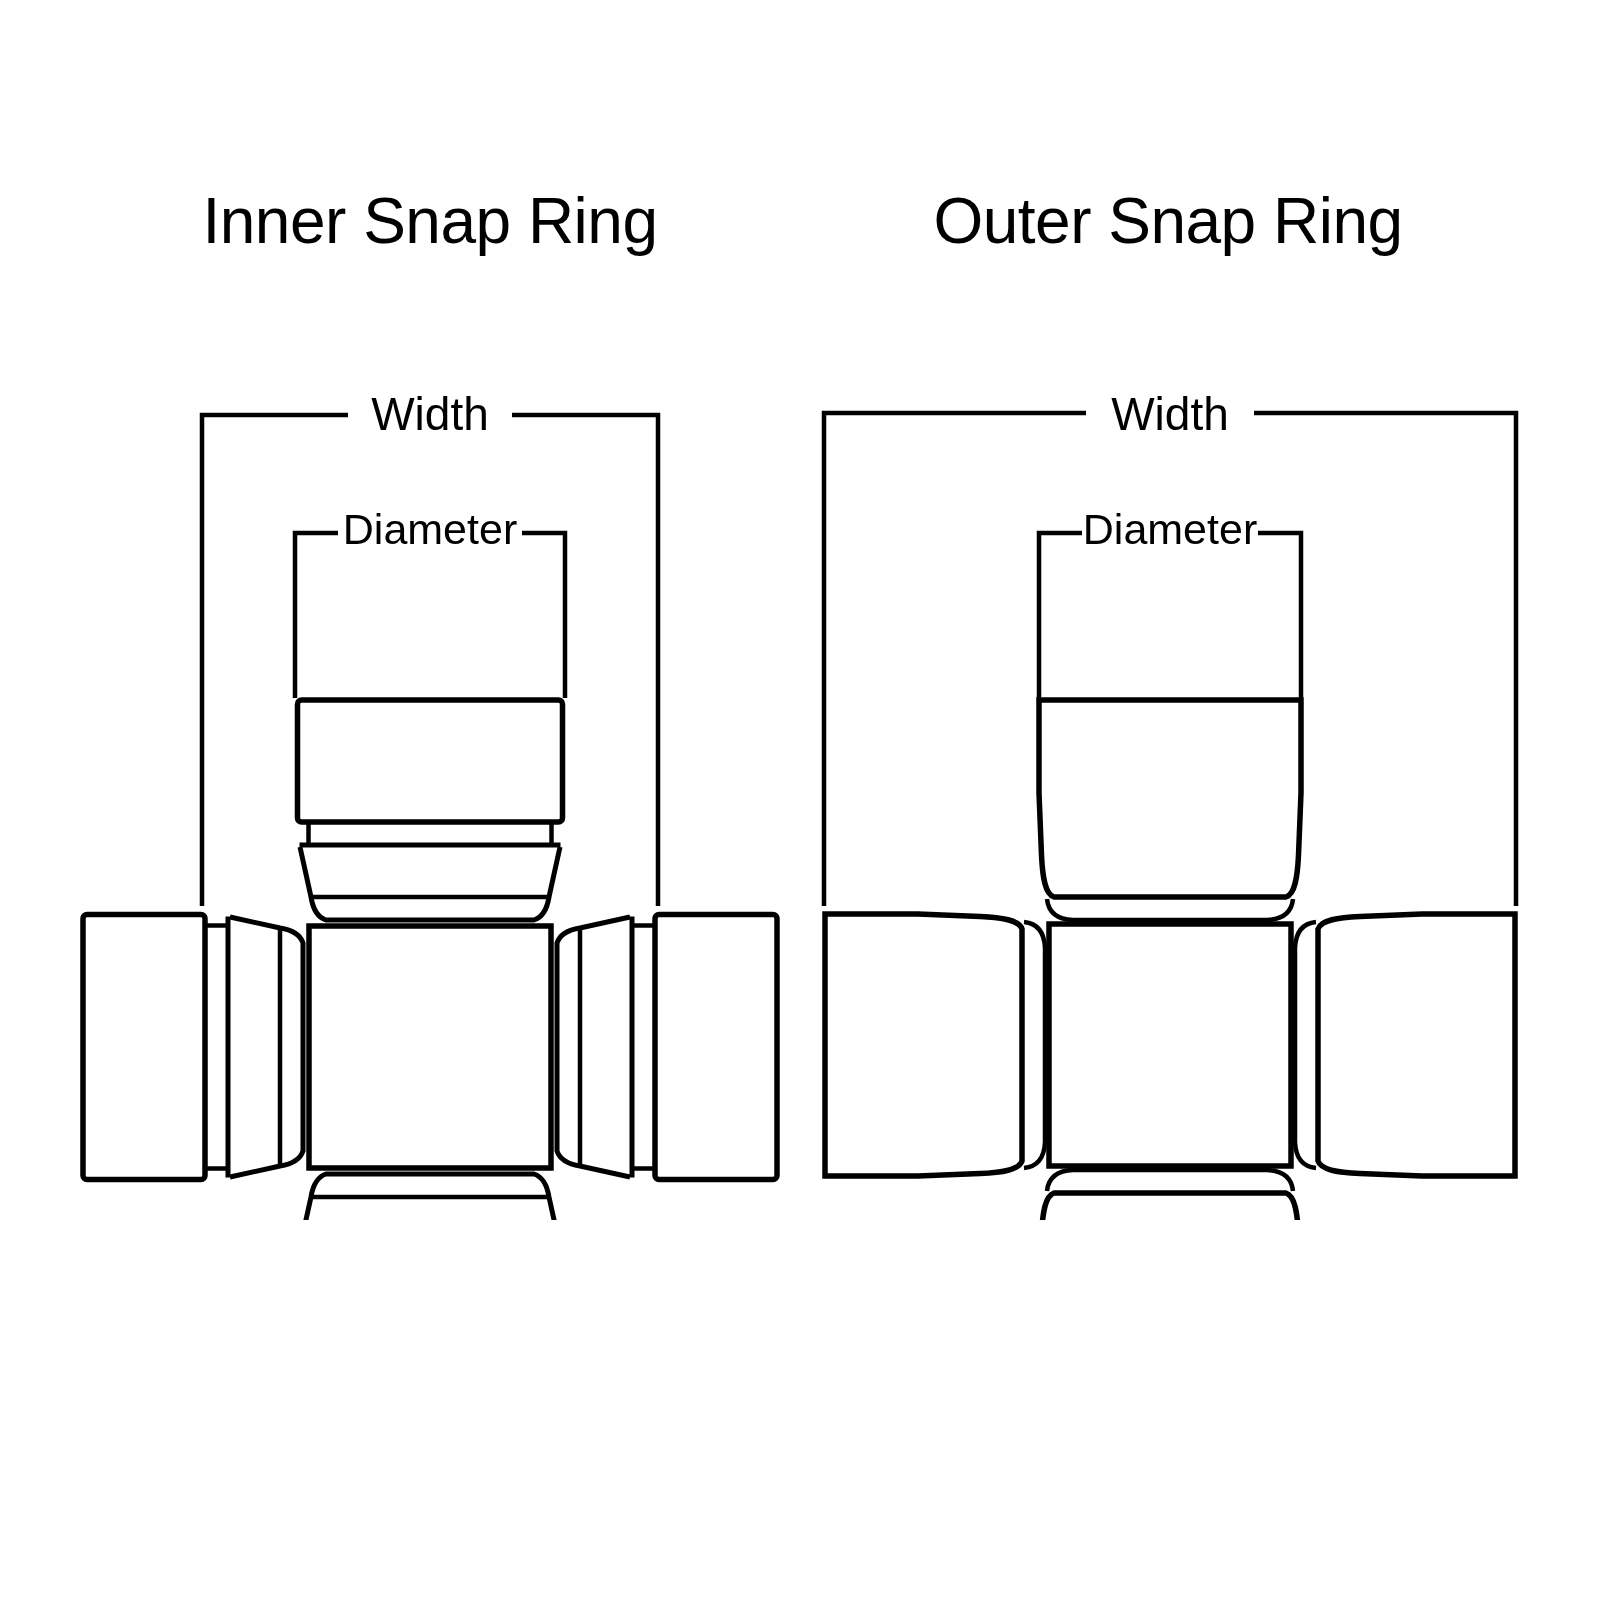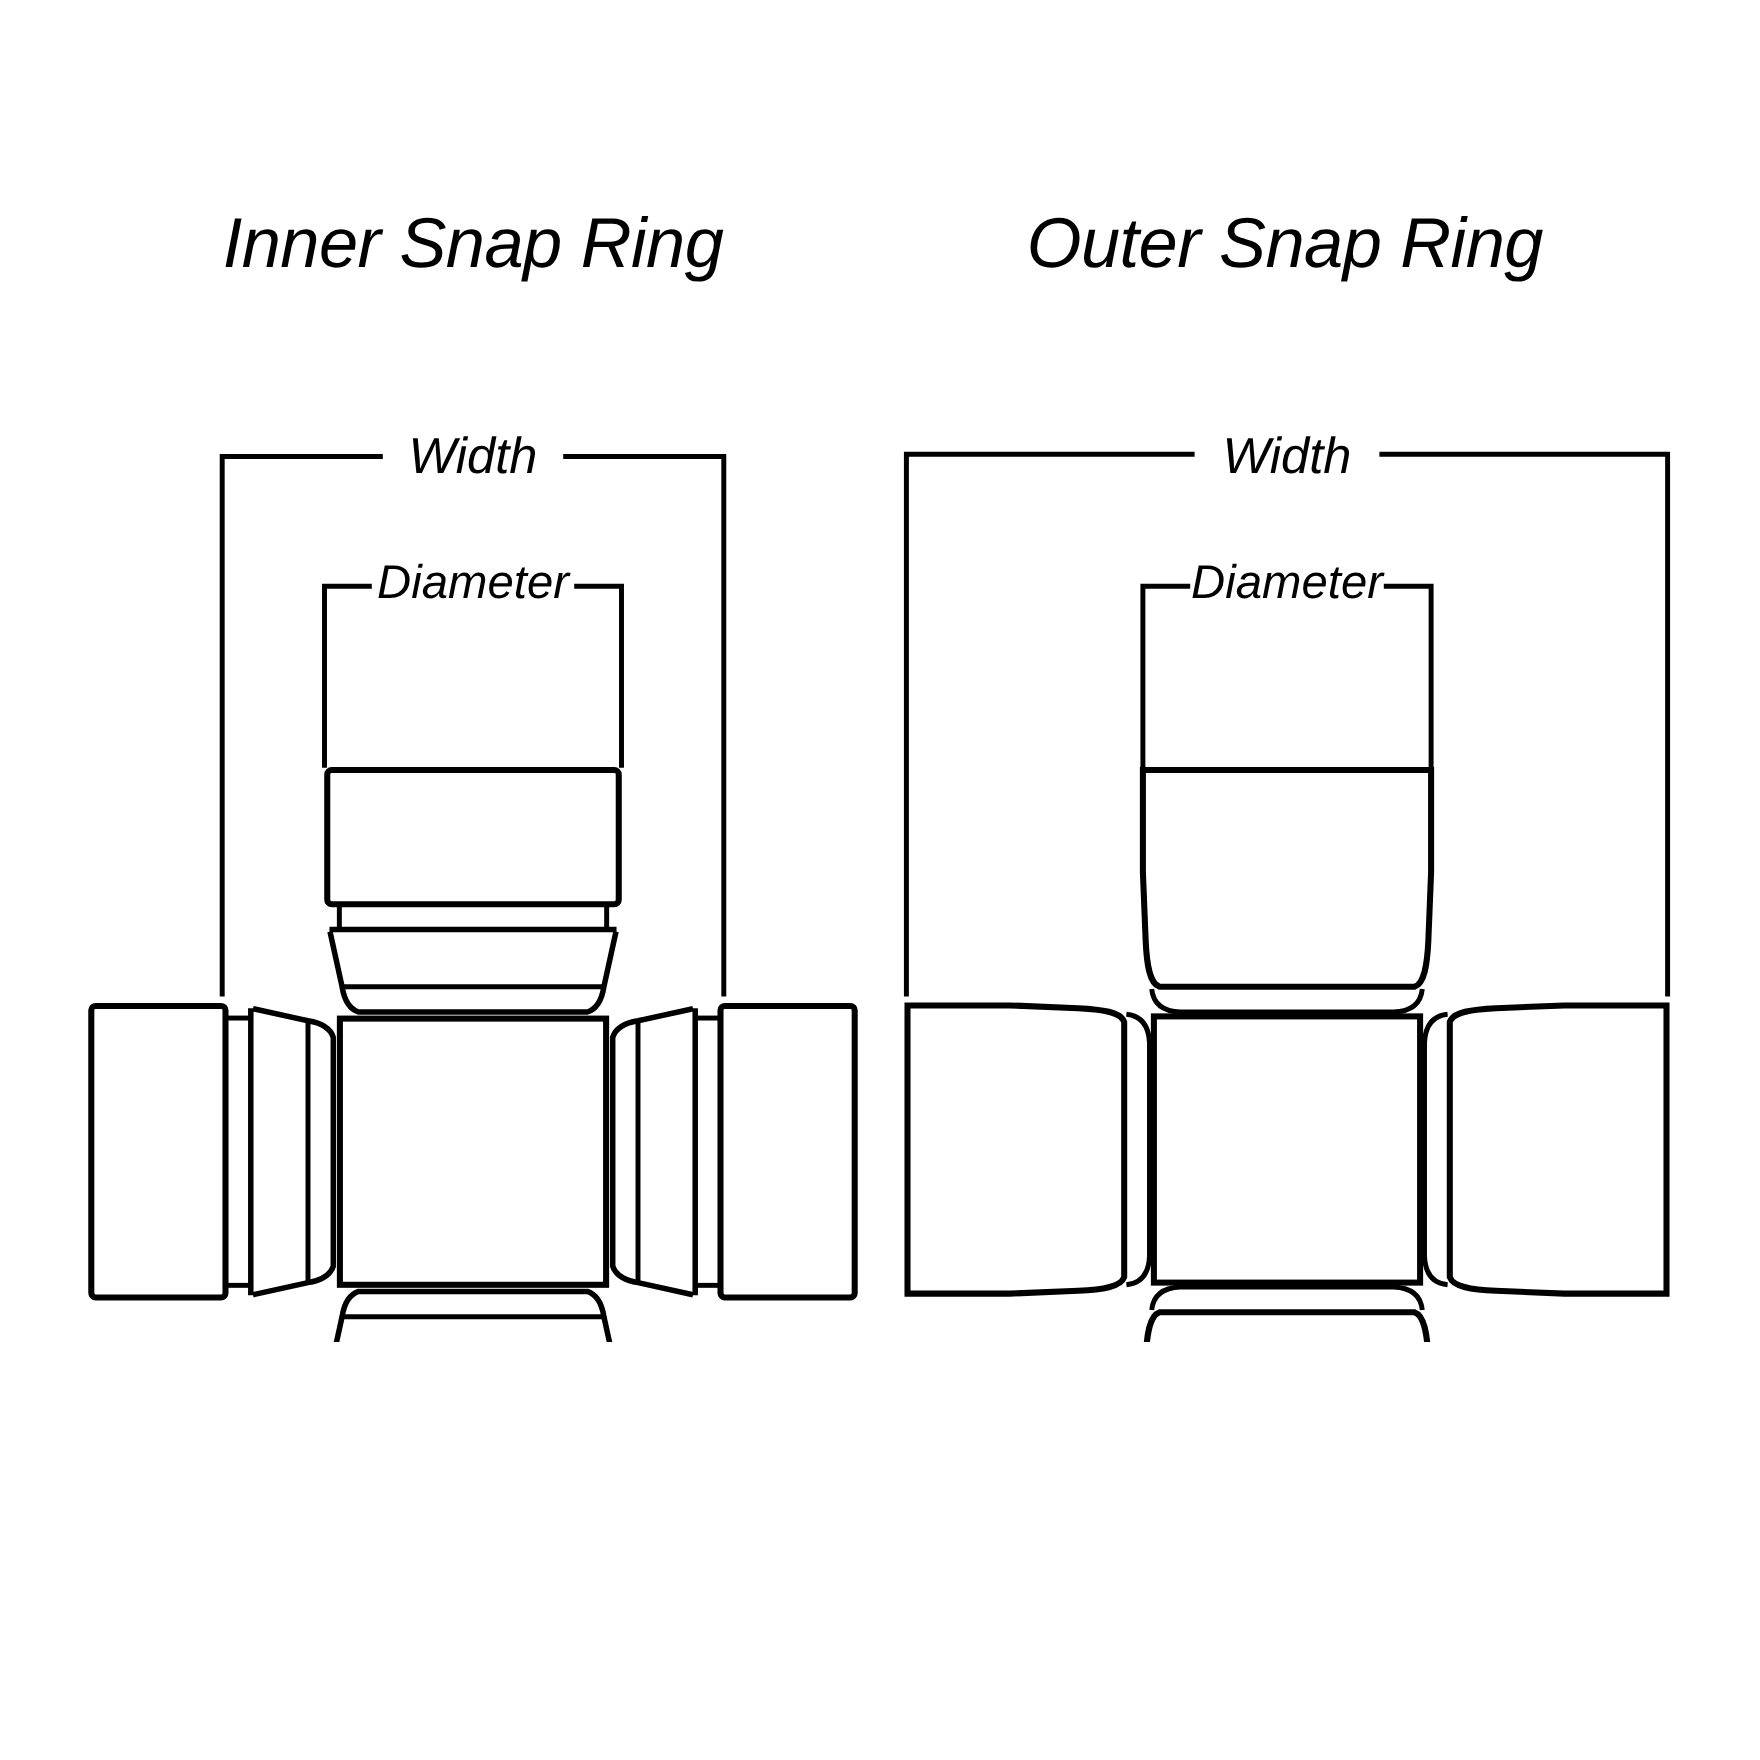--- a/index.html
+++ b/index.html
@@ -1,20 +1,20 @@
 <!DOCTYPE html>
 <html style="--background: #ffffff; --line-color: #000000;"><head>
 <meta charset="utf-8">
 <style>
   :root{
     --background:#ffffff;
     --line-color:#000000;
   }
   html,body{margin:0;padding:0;background:var(--background,#fff);}
-  .canvas-wrap{width:1600px;height:1220px;background:var(--background,#fff);font-style:italic;}
+  .canvas-wrap{width:1600px;height:1220px;background:var(--background,#fff);}
   svg{display:block;}
   .stroke{stroke:var(--line-color,#000);fill:none;stroke-linecap:butt;stroke-linejoin:miter;}
   .fillw{fill:#ffffff;}
   .s45{stroke-width:4.5;}
   .s50{stroke-width:5;}
   .s55{stroke-width:5.5;}
   text{
     font-family:"Liberation Sans","DejaVu Sans",sans-serif;
     fill:var(--line-color,#000);
     text-anchor:middle;

